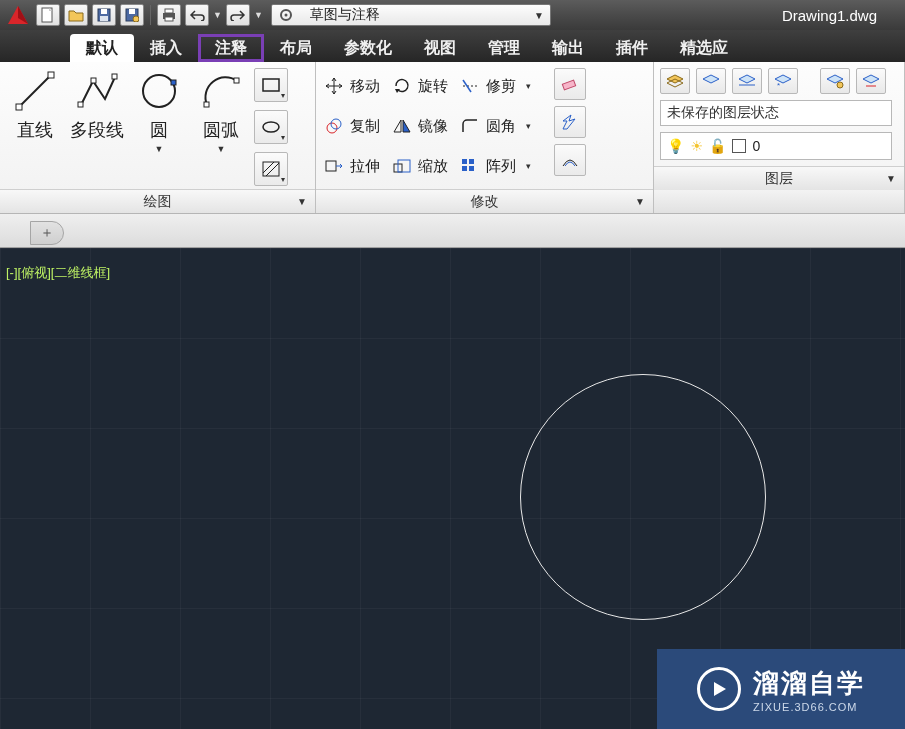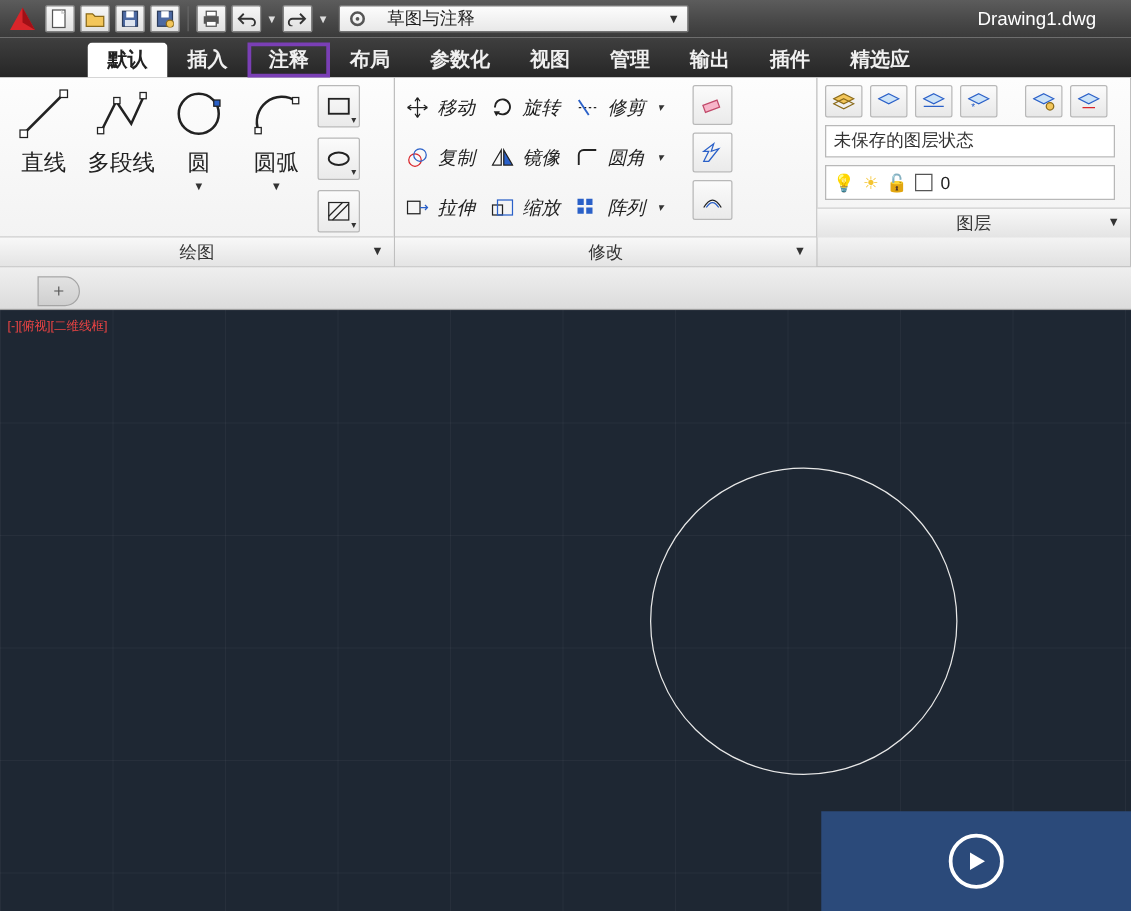--- a/index.html
+++ b/index.html
@@ -182,21 +182,21 @@
 
   
   .canvas-wrap { position:relative; width:905px; height:481px; background:#1e2733;}
   .canvas-grid {
     position:absolute; inset:0;
     background-image:
       linear-gradient(to right, rgba(255,255,255,0.04) 1px, transparent 1px),
       linear-gradient(to bottom, rgba(255,255,255,0.04) 1px, transparent 1px);
     background-size: 90px 90px;
   }
-  .view-label { position:absolute; left:6px; top:6px; color:#ef4444; font-size:10px;}
+  .view-label { position:absolute; left:6px; top:16px; color:#bef264; font-size:13px;}
   .canvas-circle {
     position:absolute;
     left: 520px; top: 126px;
     width: 246px; height: 246px;
     border:1px solid #e8e8e8;
     border-radius:50%;
   }
   .watermark {
     position:absolute;
     right:0; bottom:0;
@@ -386,21 +386,21 @@
         </div>
       </div>
     </div>
     <div class="panel-footer">
       <span>绘图</span>
       <span class="dd-arrow">▼</span>
     </div>
   </div>
 
   <div class="panel" style="width:338px;">
-    <div class="panel-body" style="gap:12px;font-style:italic;">
+    <div class="panel-body" style="gap:12px;">
       <div class="mod-grid">
         <div class="mod-item">
             <span class="icn">
               <svg width="18" height="18">
                 <path d="M9 1v16M1 9h16M9 1l-2 3M9 1l2 3M9 17l-2-3M9 17l2-3M1 9l3-2M1 9l3 2M17 9l-3-2M17 9l-3 2" stroke="#222" fill="none"></path>
               </svg>
             </span>
             <span>移动</span>
           </div>
         <div class="mod-item">
@@ -574,14 +574,18 @@
 <div class="canvas-wrap">
   <div class="canvas-grid"></div>
   <div class="view-label">[-][俯视][二维线框]</div>
   <div class="canvas-circle"></div>
   <div class="watermark">
     <div class="wm-icon">
       <svg width="18" height="18">
           <polygon points="4,2 16,9 4,16" fill="#fff"></polygon>
         </svg>
     </div>
+    <div class="wm-txt">
+      <div class="wm-big">溜溜自学</div>
+      <div class="wm-small">ZIXUE.3D66.COM</div>
+    </div>
   </div>
 </div>
 
 </body></html>

